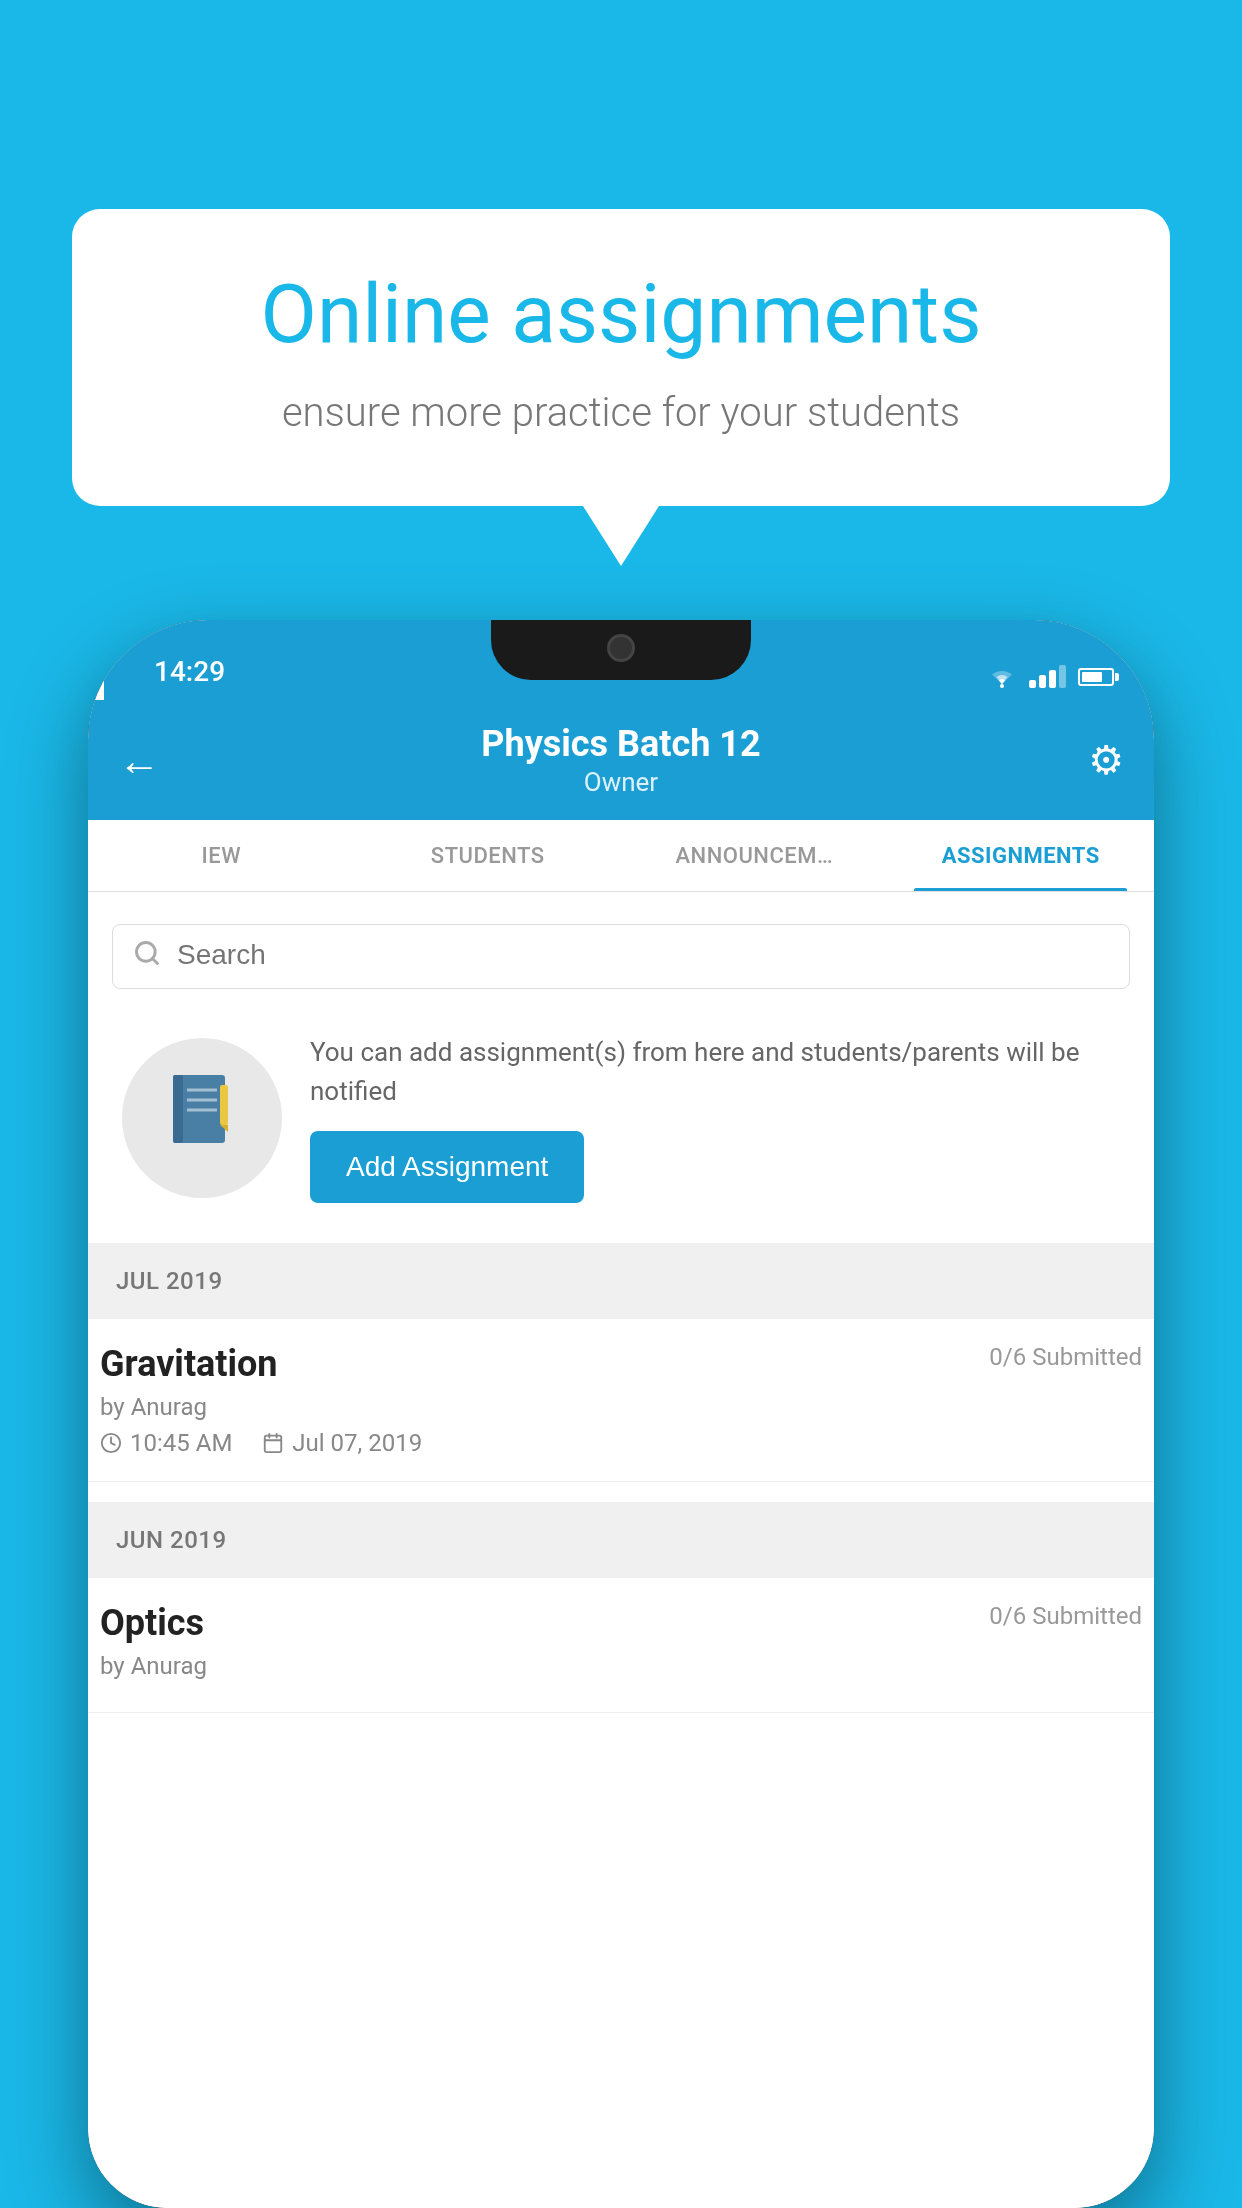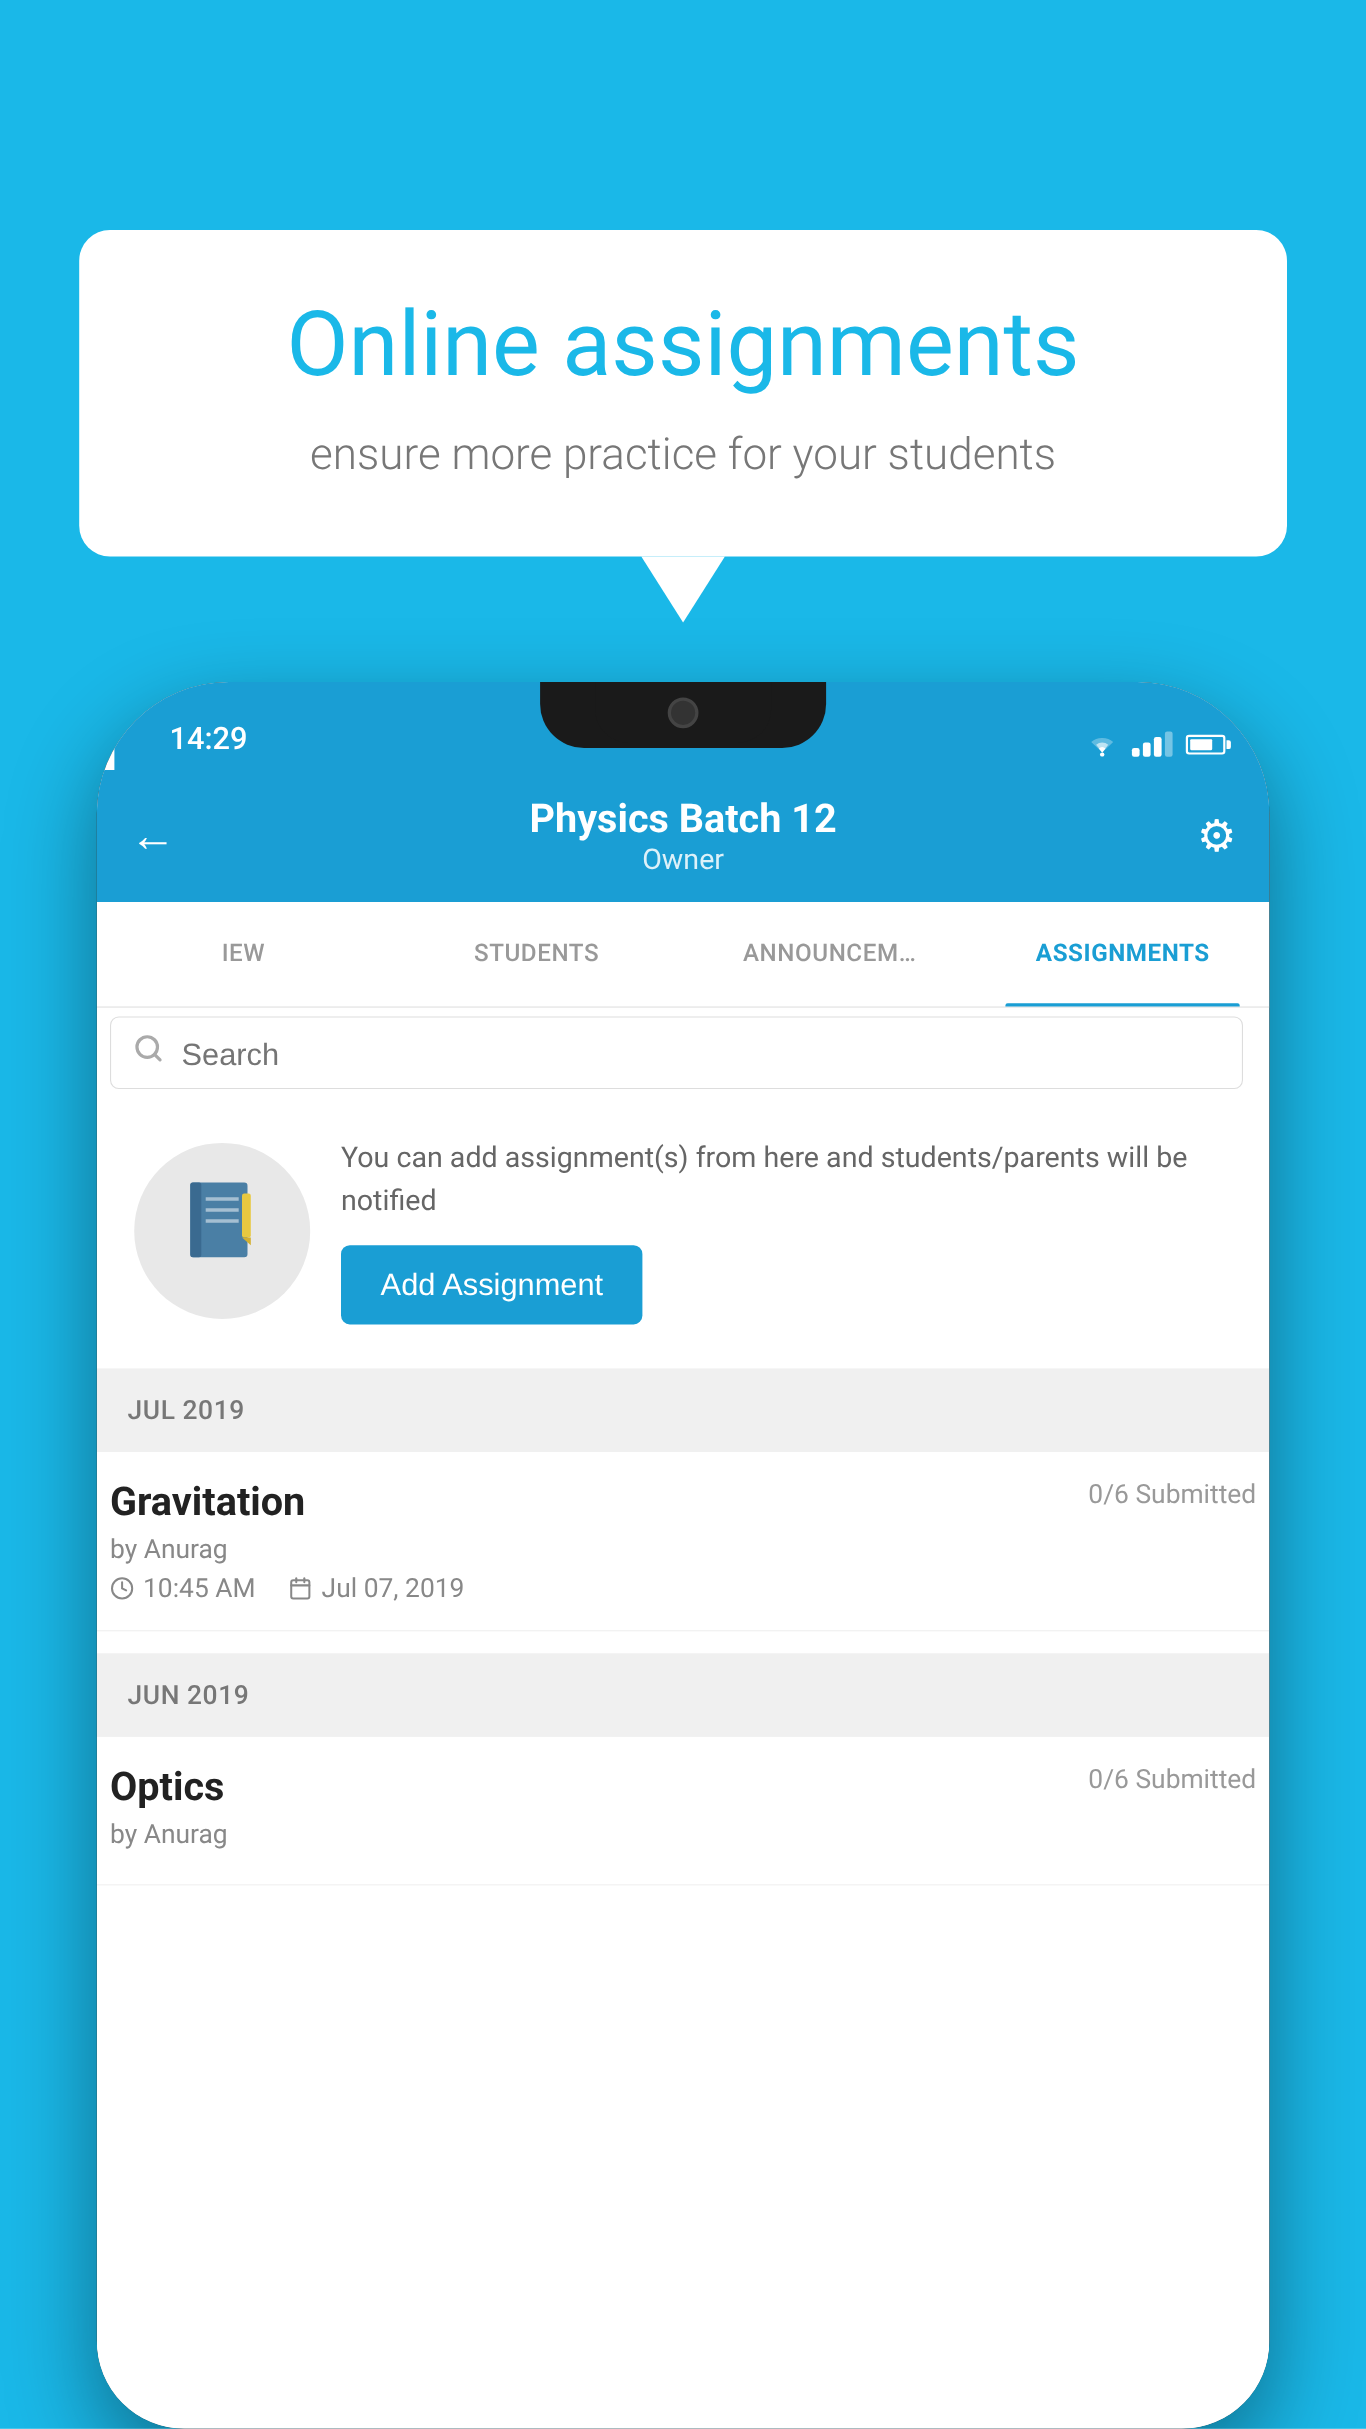--- a/index.html
+++ b/index.html
@@ -235,21 +235,21 @@
       font-size: 40px;
       cursor: pointer;
     }
 
     
     .tab-bar {
       position: absolute;
       top: 200px;
       left: 0;
       right: 0;
-      height: 96px;
+      height: 72px;
       background: white;
       display: flex;
       align-items: stretch;
       border-bottom: 1px solid #e0e0e0;
       z-index: 10;
     }
 
     .tab-item {
       flex: 1;
       display: flex;
@@ -285,23 +285,23 @@
       top: 280px;
       left: 0;
       right: 0;
       bottom: 0;
       overflow-y: auto;
       background: white;
     }
 
     
     .search-bar {
-      margin: 24px 24px 0 12px;
-      display: flex;
-      align-items: flex-end;
+      margin: 24px 24px 0 24px;
+      display: flex;
+      align-items: flex-start;
       background: white;
       border: 1px solid #ddd;
       border-radius: 8px;
       padding: 14px 20px;
       gap: 16px;
     }
 
     .search-icon-wrap {
       color: #aaa;
       font-size: 30px;

